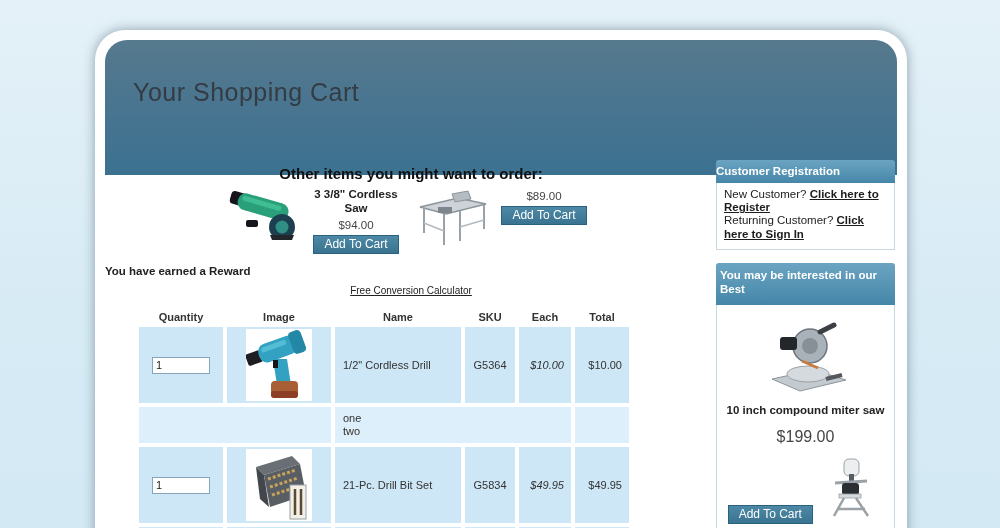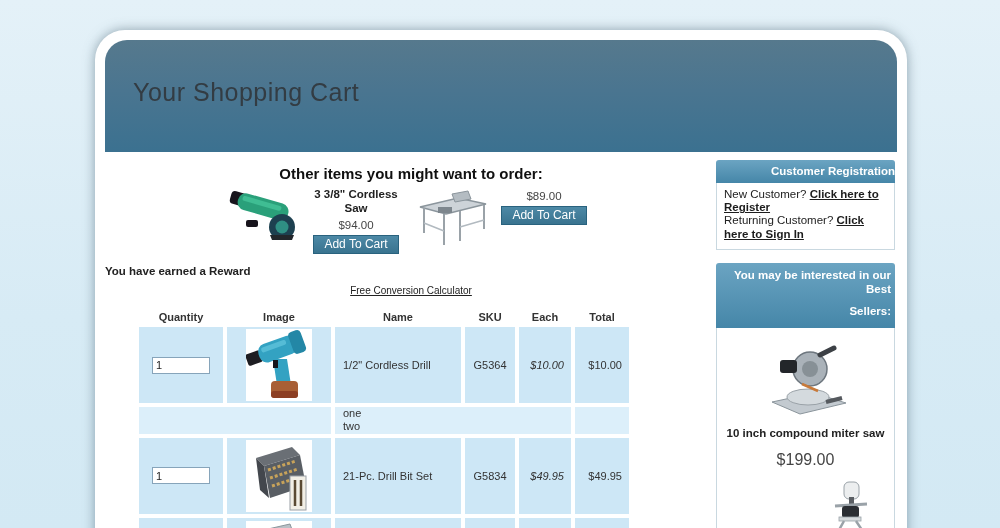--- a/index.html
+++ b/index.html
@@ -8,21 +8,21 @@
     font-family: "Liberation Sans", sans-serif;
     background: linear-gradient(180deg, #e4f1f8 0%, #d7ebf5 60%, #d3e9f4 100%);
     position: relative;
   }
   .container {
     position: absolute; left: 95px; top: 30px; width: 812px; height: 540px;
     background: #ffffff; border-radius: 30px 30px 0 0;
     box-shadow: 0 0 12px rgba(70, 95, 110, 0.55);
   }
   .banner {
-    position: absolute; left: 10px; top: 10px; width: 792px; height: 112px;
+    position: absolute; left: 10px; top: 10px; width: 792px; height: 135px;
     border-radius: 22px 22px 0 0;
     background: linear-gradient(180deg, #56798d 0%, #4a7590 45%, #3b7190 100%);
   }
   .banner-title {
     position: absolute; left: 28px; top: 38px;
     font-size: 25px; color: #333c43; letter-spacing: 0.5px;
   }
   
   .main { position: absolute; left: 10px; top: 128px; width: 612px; }
   .promo-heading { text-align: center; font-size: 15px; font-weight: bold; color: #101010; margin: 7px 0 5px; }
@@ -41,40 +41,40 @@
   .reward-msg { font-size: 11.5px; font-weight: bold; color: #222; margin-top: 11px; }
   .reward-link-wrap { text-align: center; margin-top: 3px; }
   .reward-link { font-size: 10px; color: #222; text-decoration: underline; cursor: pointer; }
   
   table.cart { margin: 7px 0 0 30px; border-collapse: separate; border-spacing: 4px; }
   .cart th { font-size: 11px; font-weight: bold; color: #333; padding: 2px 0 0; background: transparent; }
   .cart td { background: #cde7f6; font-size: 11px; color: #333; vertical-align: middle; }
   .col-qty { width: 84px; } .col-img { width: 104px; } .col-name { width: 126px; }
   .col-sku { width: 50px; } .col-each { width: 52px; } .col-total { width: 54px; }
   tr.item-row-1 td { height: 76px; }
-  tr.option-row td { height: 26px; background: #dceffa; }
+  tr.option-row td { height: 36px; background: #dceffa; }
   tr.item-row-2 td { height: 76px; }
   tr.item-row-3 td { height: 78px; }
   td.qty-cell { text-align: center; }
   .qty-input {
     width: 58px; height: 17px; border: 1px solid #86a4ba; font-size: 11px;
     padding: 1px 3px; font-family: "Liberation Sans", sans-serif; color: #222; background: #fff;
   }
   td.img-cell { text-align: center; }
   .prod-box { width: 66px; height: 72px; background: #fff; display: inline-block; vertical-align: middle; }
   td.name-cell { padding-left: 8px; text-align: left; }
   td.sku-cell { text-align: center; }
   td.each-cell { text-align: right; font-style: italic; padding-right: 7px; }
   td.total-cell { text-align: right; padding-right: 7px; }
   .opt-line { padding-left: 8px; line-height: 1.2; }
   
   .sidebar { position: absolute; left: 621px; top: 130px; width: 179px; }
   .panel-header {
     background: linear-gradient(180deg, #6ba4c2 0%, #4586a8 100%);
-    color: #fff; font-weight: bold; font-size: 11.5px; text-align: right;
+    color: #fff; font-weight: bold; font-size: 11.5px; text-align: left;
     border-radius: 3px 3px 0 0;
   }
   .reg-header { height: 23px; line-height: 23px; }
   .reg-body {
     border: 1px solid #c9d8e0; border-top: none; background: #fff;
     padding: 5px 7px 8px; font-size: 11.5px; color: #222; line-height: 1.15;
   }
   .reg-link { color: #1c1c1c; font-weight: bold; text-decoration: underline; cursor: pointer; }
   .bs-panel { margin-top: 13px; }
   .bs-header { padding: 6px 4px 9px; line-height: 1.2; }
@@ -242,21 +242,20 @@
       <div class="panel-header reg-header">Customer Registration</div>
       <div class="reg-body">
         <span>New Customer? </span><a class="reg-link">Click here to Register</a><br>
         <span>Returning Customer? </span><a class="reg-link">Click here to Sign In</a>
       </div>
     </div>
 
     <div class="bs-panel">
       <div class="panel-header bs-header">
         <div class="line1">You may be interested in our Best</div>
-        <div class="line2">Sellers:</div>
       </div>
       <div class="bs-body">
         <div class="bs-img" style="display:inline-block">
           <svg viewBox="0 0 96 84" width="96" height="84">
             <path d="M14 64 L56 55 L88 65 L42 76 Z" fill="#c3cad0" stroke="#8b959c"></path>
             <ellipse cx="50" cy="59" rx="21" ry="8" fill="#d4dade" stroke="#9aa2a8"></ellipse>
             <circle cx="52" cy="31" r="17" fill="#aab2b9" stroke="#6d767e" stroke-width="1.5"></circle>
             <circle cx="52" cy="31" r="8" fill="#879096"></circle>
             <rect x="22" y="22" width="17" height="13" rx="3" fill="#23262a"></rect>
             <path d="M62 17 L76 10" stroke="#3c4045" stroke-width="5" stroke-linecap="round"></path>

